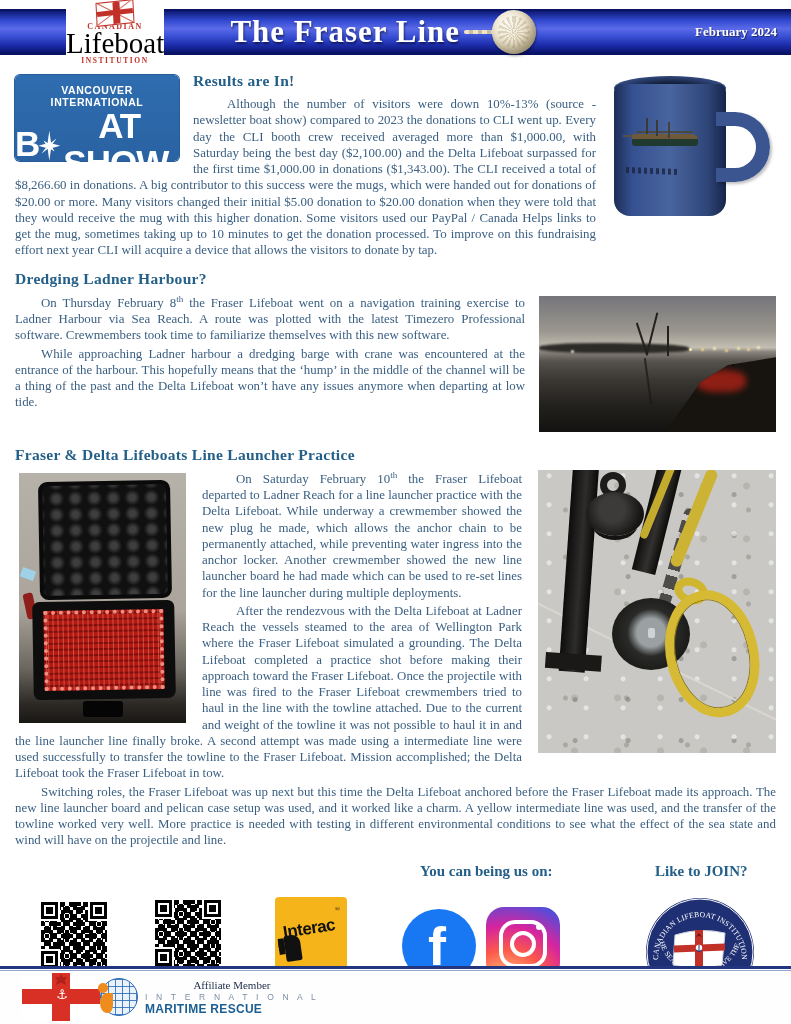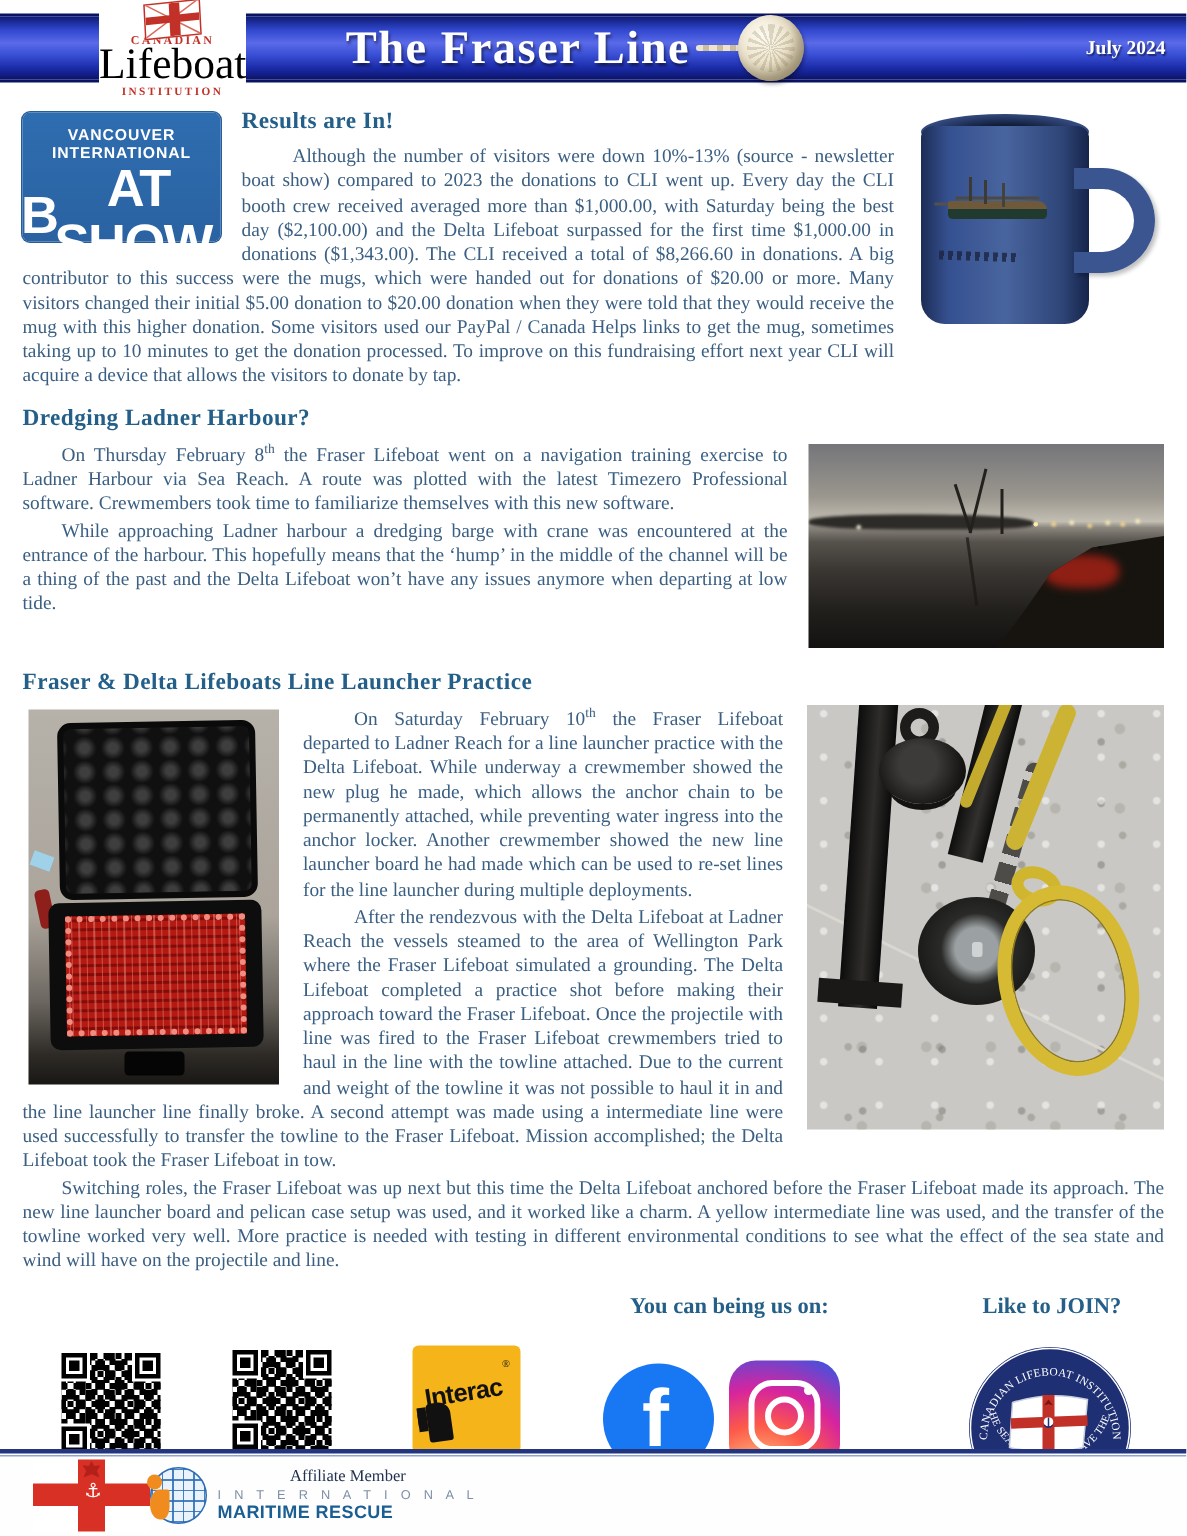--- a/index.html
+++ b/index.html
@@ -48,21 +48,21 @@
   
   .section { margin:0 15px; display:flow-root; }
   h2.sec-heading { font-size:15.5px; font-weight:bold; color:#235f88; margin:0 0 6px 0; letter-spacing:.3px; }
   p.body-text { font-size:12.9px; line-height:1.26; text-align:justify; margin:0 0 2px 0; color:#3a5f82; }
   .ind { text-indent:34px; }
   .ind-sm { text-indent:26px; }
   sup { font-size:9px; }
 
   
   .article-results { margin-top:6px; }
-  .boatshow-logo { float:left; width:132px; height:86px; margin:3px 14px 4px 0;
+  .boatshow-logo { float:left; width:164px; height:86px; margin:3px 14px 4px 0;
     background:linear-gradient(180deg,#2e6db0,#2a62a2); border-radius:5px; color:#fff; text-align:center;
     padding-top:9px; font-family:"Liberation Sans",sans-serif; box-shadow:0 0 0 1px #265d98; }
   .bs-line1 { font-size:10.5px; font-weight:bold; letter-spacing:.6px; }
   .bs-line2 { font-size:35px; font-weight:bold; line-height:1.05; display:flex; align-items:center;
     justify-content:center; letter-spacing:-1px; }
   .compass-star { width:30px; height:30px; position:relative; margin:0 -1px; top:1px; }
   .compass-star i { position:absolute; inset:0; background:#fff;
     clip-path:polygon(50% 0,58% 42%,100% 50%,58% 58%,50% 100%,42% 58%,0 50%,42% 42%); }
   .compass-star i.r45 { transform:rotate(45deg) scale(.72); }
 
@@ -218,21 +218,21 @@
   .footer-inner { display:flex; align-items:center; height:52px; }
   .footer-flag { position:relative; width:78px; height:48px; margin-left:22px; background:#fff; }
   .ff-v { position:absolute; left:30px; top:0; width:18px; height:100%; background:#d93025; }
   .ff-h { position:absolute; left:0; top:16px; width:100%; height:15px; background:#d93025; }
   .ff-leaf { position:absolute; left:33px; top:1px; width:12px; height:11px; background:#b3201a;
     clip-path:polygon(50% 0,65% 30%,100% 25%,80% 60%,95% 100%,50% 80%,5% 100%,20% 60%,0 25%,35% 30%); }
   .ff-anchor { position:absolute; left:32px; top:14px; width:16px; text-align:center; color:#fff;
     font-family:"DejaVu Sans",sans-serif; font-size:13px; }
   .ff-anchor::after { content:"⚓"; }
   .footer-center { flex:1; text-align:center; color:#1f3864; font-size:11px; line-height:1.4; }
-  .imrf { display:flex; margin-right:18px; }
+  .imrf { display:flex; align-items:center; margin-right:18px; }
   .imrf-globe { position:relative; width:38px; height:38px; border-radius:50%; margin-right:7px;
     background:#eaf3fb;
     background-image:repeating-linear-gradient(0deg, rgba(43,108,181,.85) 0 1px, transparent 1px 7px),
       repeating-linear-gradient(90deg, rgba(43,108,181,.85) 0 1px, transparent 1px 7px);
     border:1px solid #2b6cb5; }
   .imrf-globe::before { content:""; position:absolute; left:-3px; top:4px; width:10px; height:10px;
     background:#f08c1e; border-radius:50%; }
   .imrf-globe::after { content:""; position:absolute; left:-1px; top:14px; width:13px; height:20px;
     background:#f08c1e; border-radius:50% 10% 40% 50%; }
   .imrf-text { text-align:left; }
@@ -245,21 +245,21 @@
 
 <div class="page">
 
   <div class="header">
     <div class="header-bar">
       <div class="title-group">
         <span class="header-title">The Fraser Line</span>
         <span class="rope-line"></span>
         <span class="knot-ball"></span>
       </div>
-      <span class="header-date">July 2024</span>
+      <span class="header-date">February 2024</span>
     </div>
     <div class="masthead-logo">
       <div class="logo-flag">
         <span class="fd1"></span>
           <span class="fd2"></span>
           <span class="fv"></span>
           <span class="fh"></span>
       </div>
       <div class="logo-canadian">CANADIAN</div>
       <div class="logo-lifeboat">Lifeboat</div>

